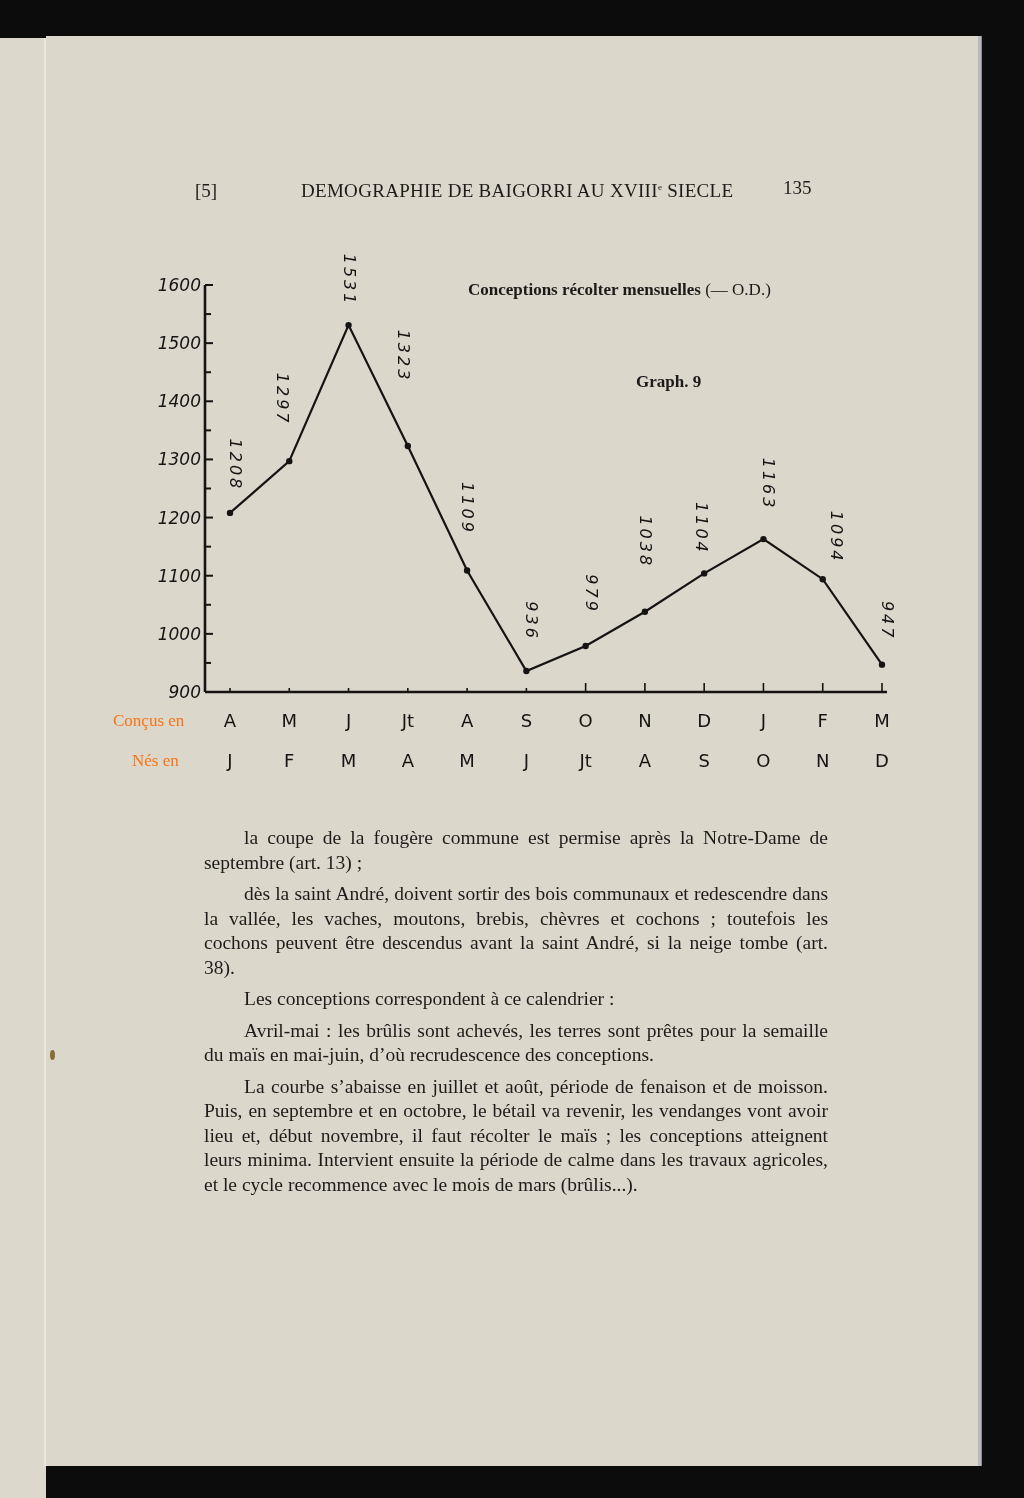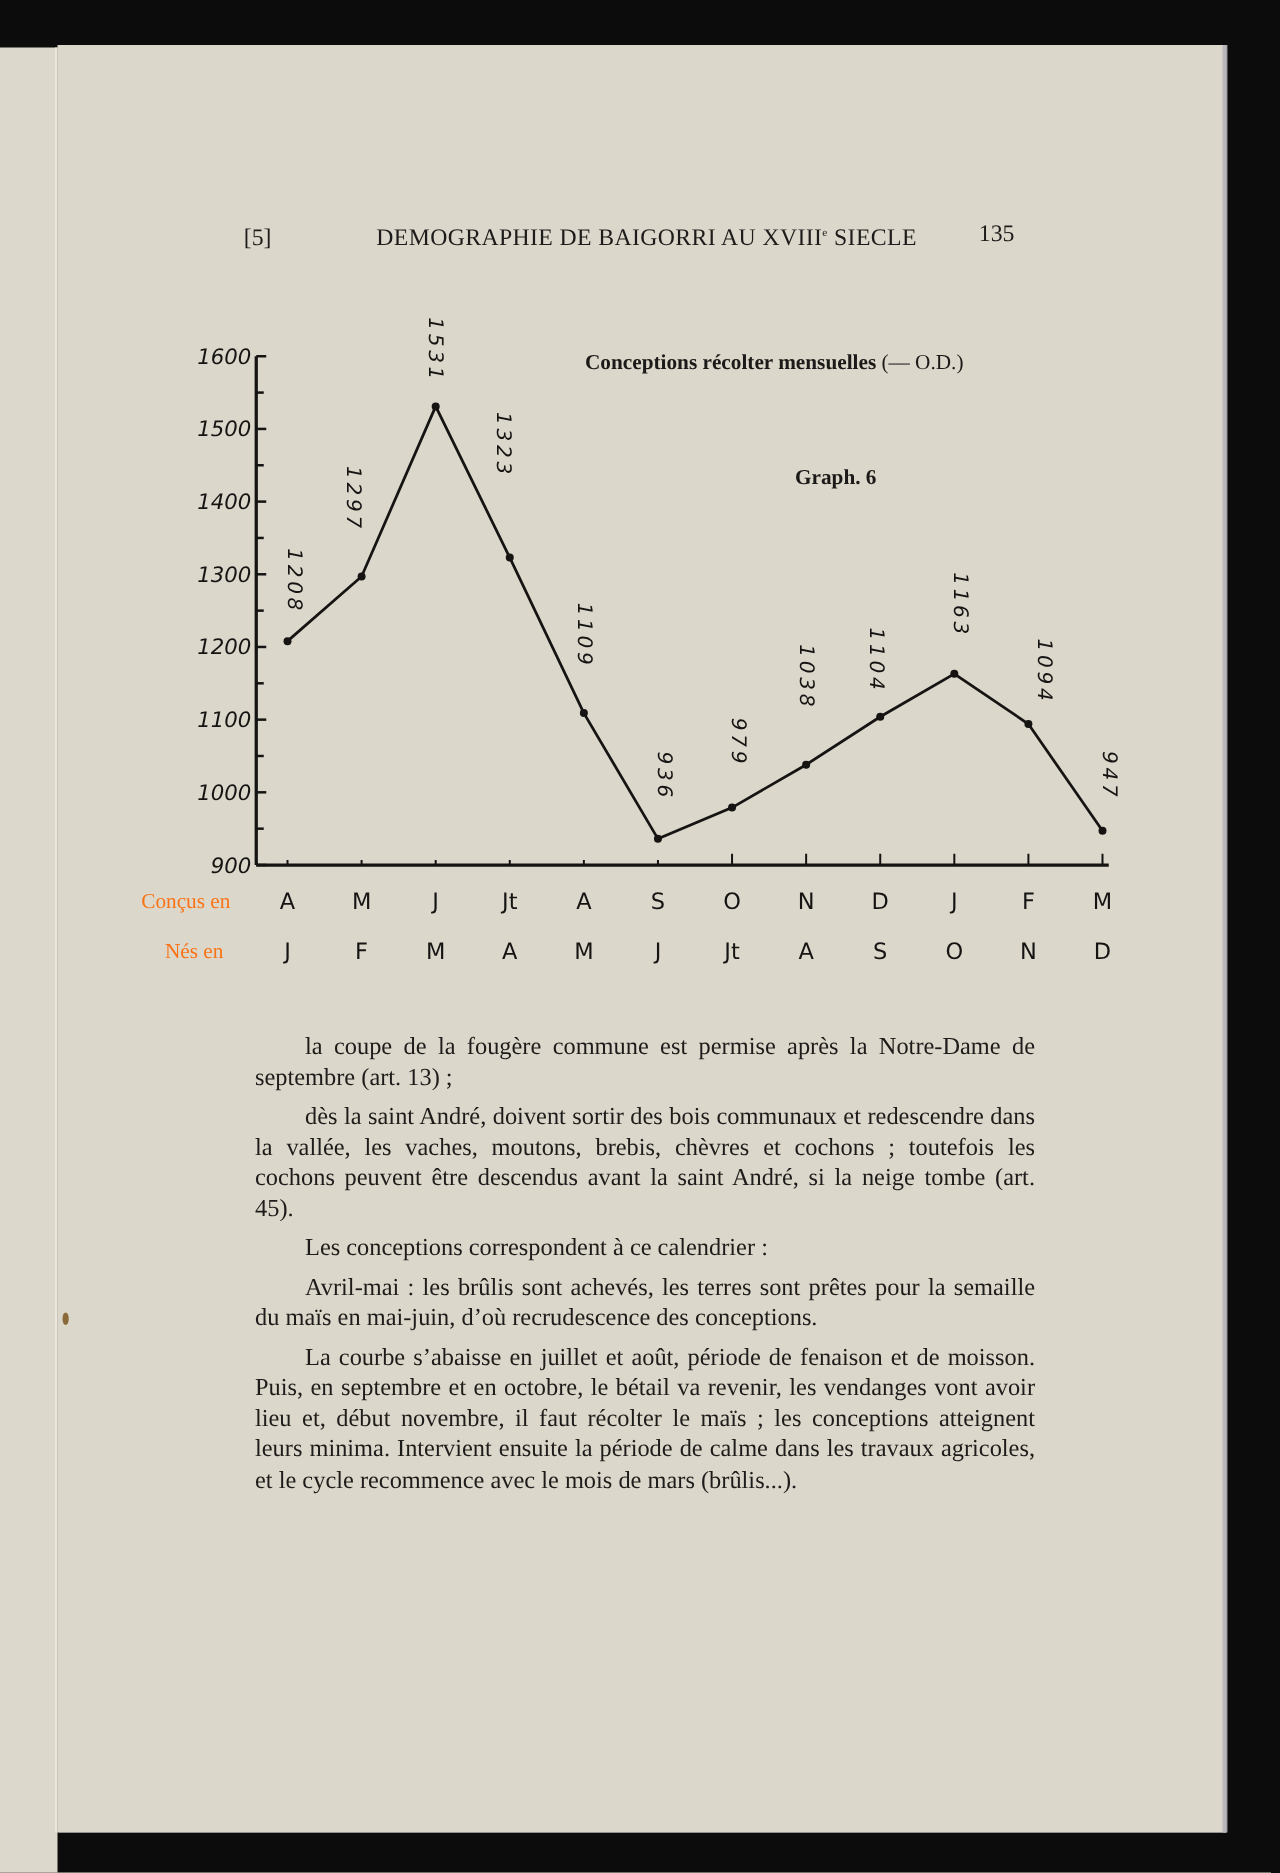--- a/index.html
+++ b/index.html
@@ -29,21 +29,21 @@
 <div class="gutter"></div>
 <div class="stain"></div>
 
 <div class="header">
   <span class="num">[5]</span>
   <span class="title"><span>DEMOGRAPHIE DE BAIGORRI AU XVIII</span><sup>e</sup><span> SIECLE</span></span>
   <span class="pg">135</span>
 </div>
 
 <div class="chart-title"><span>Conceptions récolter mensuelles</span> <span class="normal">(— O.D.)</span></div>
-<div class="graph-label">Graph. 6</div>
+<div class="graph-label">Graph. 9</div>
 
 <svg class="chart" width="1024" height="800" viewBox="0 0 1024 800" xmlns="http://www.w3.org/2000/svg">
   <g id="axes" stroke="#151413" fill="none">
       <line x1="205" y1="285" x2="205" y2="692" stroke-width="2.6"></line>
       <line x1="205" y1="692" x2="887" y2="692" stroke-width="2.6"></line>
       <line x1="205" y1="692" x2="213" y2="692" stroke-width="2"></line>
       <line x1="205" y1="662.9285714285714" x2="211" y2="662.9285714285714" stroke-width="2"></line>
       <line x1="205" y1="633.8571428571429" x2="213" y2="633.8571428571429" stroke-width="2"></line>
       <line x1="205" y1="604.7857142857143" x2="211" y2="604.7857142857143" stroke-width="2"></line>
       <line x1="205" y1="575.7142857142858" x2="213" y2="575.7142857142858" stroke-width="2"></line>
@@ -135,17 +135,17 @@
       <text x="822.7272727272727" y="767" text-anchor="middle" font-size="18" font-family="&quot;DejaVu Sans&quot;, sans-serif" fill="#151413">N</text>
       <text x="882" y="767" text-anchor="middle" font-size="18" font-family="&quot;DejaVu Sans&quot;, sans-serif" fill="#151413">D</text>
     </g>
 </svg>
 
 <div class="row-label" style="left:113px; top:711px;">Conçus en</div>
 <div class="row-label" style="left:132px; top:751px;">Nés en</div>
 
 <div class="body-text">
   <p>la coupe de la fougère commune est permise après la Notre-Dame de septembre (art. 13) ;</p>
-  <p>dès la saint André, doivent sortir des bois communaux et redescendre dans la vallée, les vaches, moutons, brebis, chèvres et cochons ; toutefois les cochons peuvent être descendus avant la saint André, si la neige tombe (art. 45).</p>
+  <p>dès la saint André, doivent sortir des bois communaux et redescendre dans la vallée, les vaches, moutons, brebis, chèvres et cochons ; toutefois les cochons peuvent être descendus avant la saint André, si la neige tombe (art. 38).</p>
   <p>Les conceptions correspondent à ce calendrier :</p>
   <p>Avril-mai : les brûlis sont achevés, les terres sont prêtes pour la semaille du maïs en mai-juin, d’où recrudescence des conceptions.</p>
   <p>La courbe s’abaisse en juillet et août, période de fenaison et de moisson. Puis, en septembre et en octobre, le bétail va revenir, les vendanges vont avoir lieu et, début novembre, il faut récolter le maïs ; les conceptions atteignent leurs minima. Intervient ensuite la période de calme dans les travaux agricoles, et le cycle recommence avec le mois de mars (brûlis...).</p>
 </div>
 
 </body></html>

